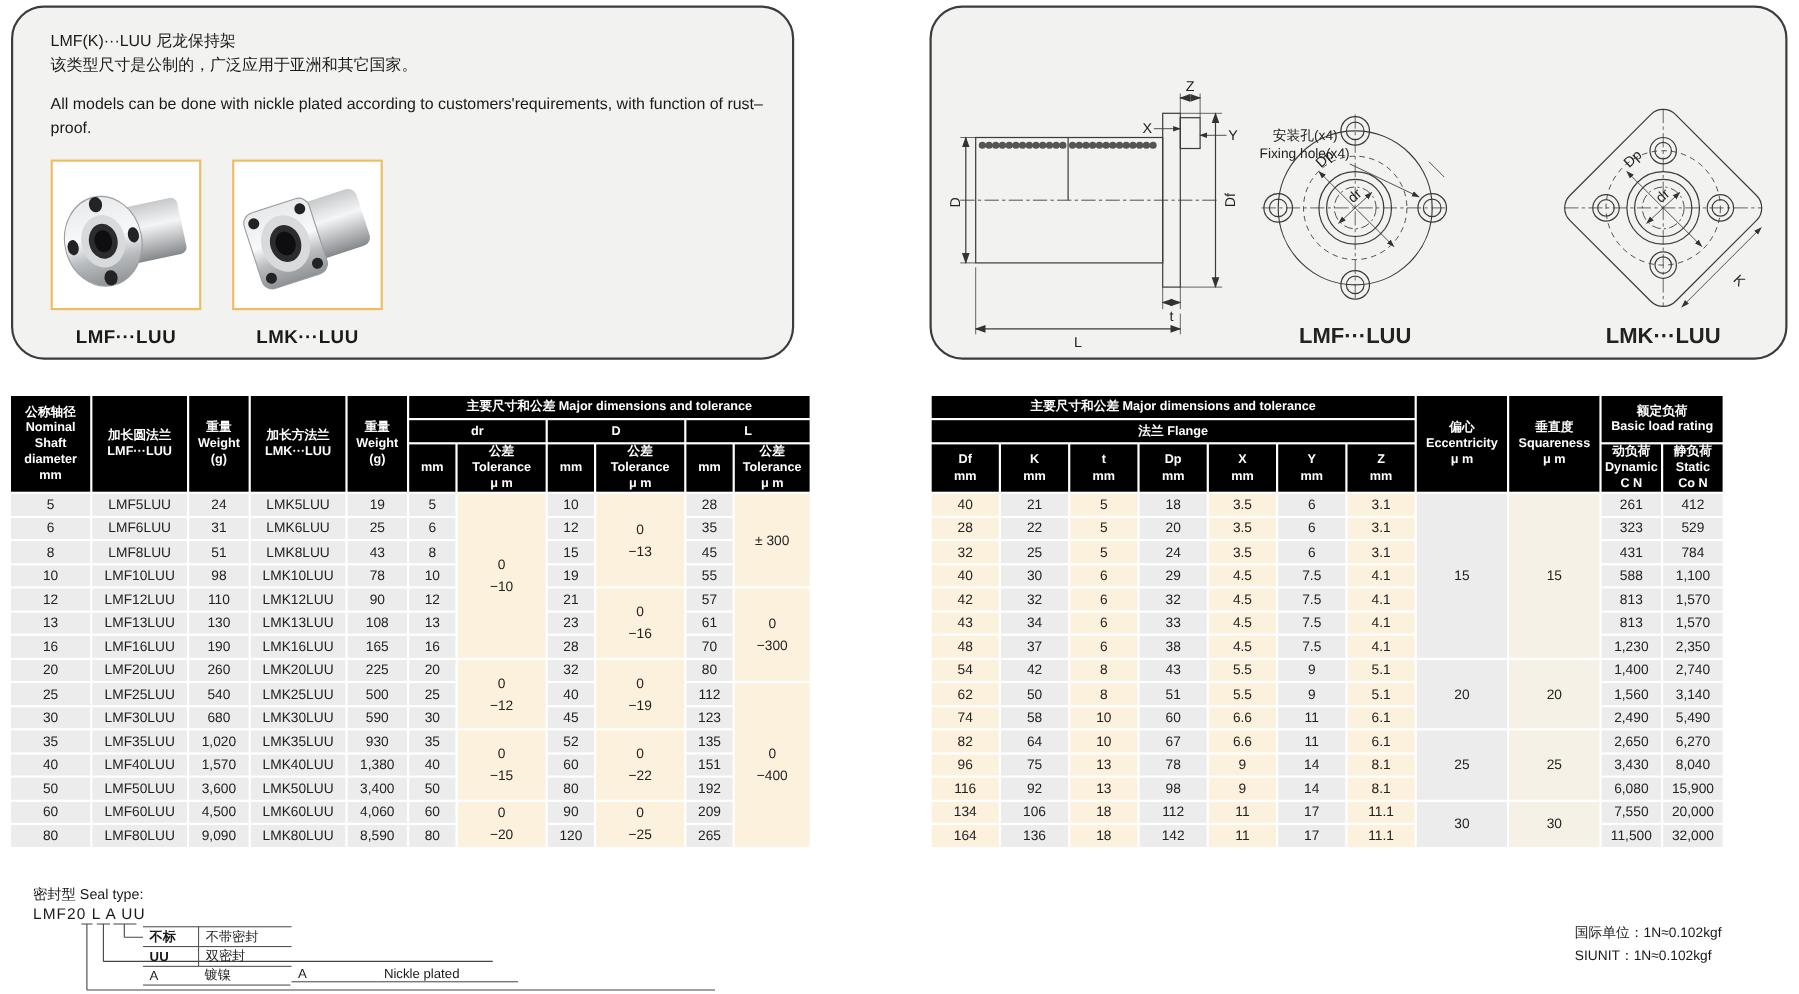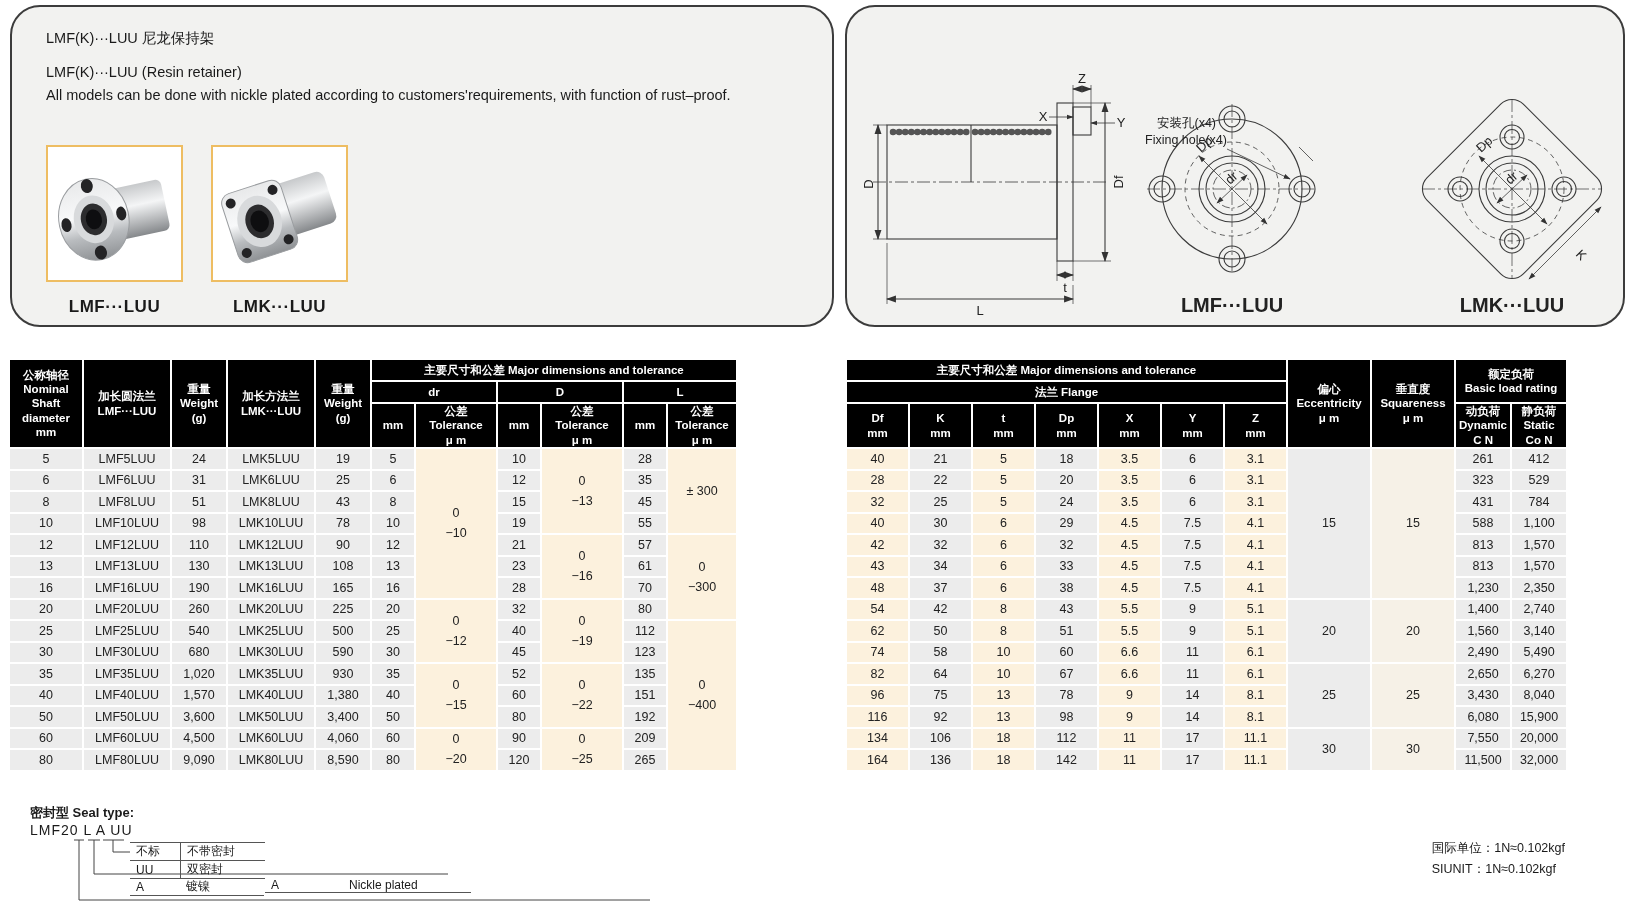--- a/index.html
+++ b/index.html
@@ -2,21 +2,21 @@
 <html><head>
 <meta charset="utf-8">
 <style>
   html,body{margin:0;padding:0;background:#fff;}
   .page{position:relative;width:1635px;height:904px;background:#fff;overflow:hidden;
         font-family:"Liberation Sans","DejaVu Sans",sans-serif;color:#1a1a1a;}
 
   
   .panel{position:absolute;top:5px;height:322px;background:#f2f2f0;
          border:2px solid #3c3c3c;border-radius:30px;box-sizing:border-box;}
-  .panel-left{left:10px;width:824px;}
+  .panel-left{left:10px;width:712px;}
   .panel-right{left:845px;width:780px;}
 
   .intro{position:absolute;left:34px;top:20px;font-size:14.5px;line-height:1.55;}
   .intro p{margin:0;}
   .intro .gap{height:12px;}
 
   .photo-frame{position:absolute;top:138px;width:137px;height:137px;background:#fff;
                border:2px solid #eebd62;box-sizing:border-box;}
   .photo-1{left:34px;} .photo-2{left:199px;}
   .photo-label{position:absolute;top:290px;width:141px;text-align:center;
@@ -36,48 +36,48 @@
          white-space:pre-line;text-align:center;vertical-align:middle;padding:0;}
   .dt tr.h1 th{height:20px;} .dt tr.h2 th{height:20px;} .dt tr.h3 th{height:40px;}
   .dt td{font-size:12.5px;text-align:center;vertical-align:middle;height:19.5px;padding:0;color:#222;}
   .dt td.g{background:#ececec;}
   .dt td.cr{background:#fcf1dd;}
   .dt td.t{background:#fcf1dd;}
   .dt td.sq{background:#f6f1e7;}
   .dt td.t div, .dt td.sq div, .dt td.g div{line-height:1.6;}
 
   
-  .seal-title{position:absolute;left:30px;top:804px;font-size:13px;font-weight:bold;}
+  .seal-title{position:absolute;left:30px;top:804px;font-size:13px;}
   .seal-code{position:absolute;left:30px;top:822px;font-size:14px;letter-spacing:1px;}
   .legend{position:absolute;border-collapse:collapse;font-size:12px;}
   .legend td{padding:0 6px;height:14px;vertical-align:middle;}
   .legend.box tr td{border-bottom:1px solid #555;}
   .legend.box tr:first-child td{border-top:1px solid #555;}
   .legend.box td:first-child{border-right:1px solid #555;}
   .legend.flat td{border-bottom:1px solid #555;}
   #lgCN{left:130px;top:842px;} #lgEN{left:265px;top:842px;}
   #lgCN2{left:130px;top:878px;} #lgEN2{left:265px;top:878px;}
-  #lgCN td:first-child{width:38px;} #lgCN td:last-child{width:72px;}
+  #lgCN td:first-child{width:38px;font-weight:bold;} #lgCN td:last-child{width:72px;}
   #lgEN td:first-child{width:66px;} #lgEN td:last-child{width:116px;}
   #lgCN2 td:first-child{width:38px;} #lgCN2 td:last-child{width:72px;}
   #lgEN2 td:first-child{width:66px;} #lgEN2 td:last-child{width:116px;margin-left:32px;}
   .leaders{position:absolute;left:0;top:800px;pointer-events:none;}
   .si-note{position:absolute;right:70px;top:838px;text-align:left;font-size:12.5px;line-height:1.7;}
   .si-note div{margin:0;}
 </style>
 </head>
 <body>
 
 <div class="page">
 
   <section class="panel panel-left">
     <div class="intro">
       <p>LMF(K)···LUU 尼龙保持架</p>
+      <p>该类型尺寸是公制的，广泛应用于亚洲和其它国家。</p>
       <div class="gap"></div>
-      <p>LMF(K)···LUU (Resin retainer)</p>
       <p>All models can be done with nickle plated according to customers'requirements, with function of rust–proof.</p>
     </div>
 
     <div class="photo-frame photo-1">
       <svg width="133" height="133" viewBox="0 0 133 133">
         <defs>
           <linearGradient id="pg1" x1="0" y1="0" x2="0" y2="1">
             <stop offset="0" stop-color="#e8e9ea"></stop>
               <stop offset=".45" stop-color="#f8f9fa"></stop>
             <stop offset=".7" stop-color="#b9bcbf"></stop>

